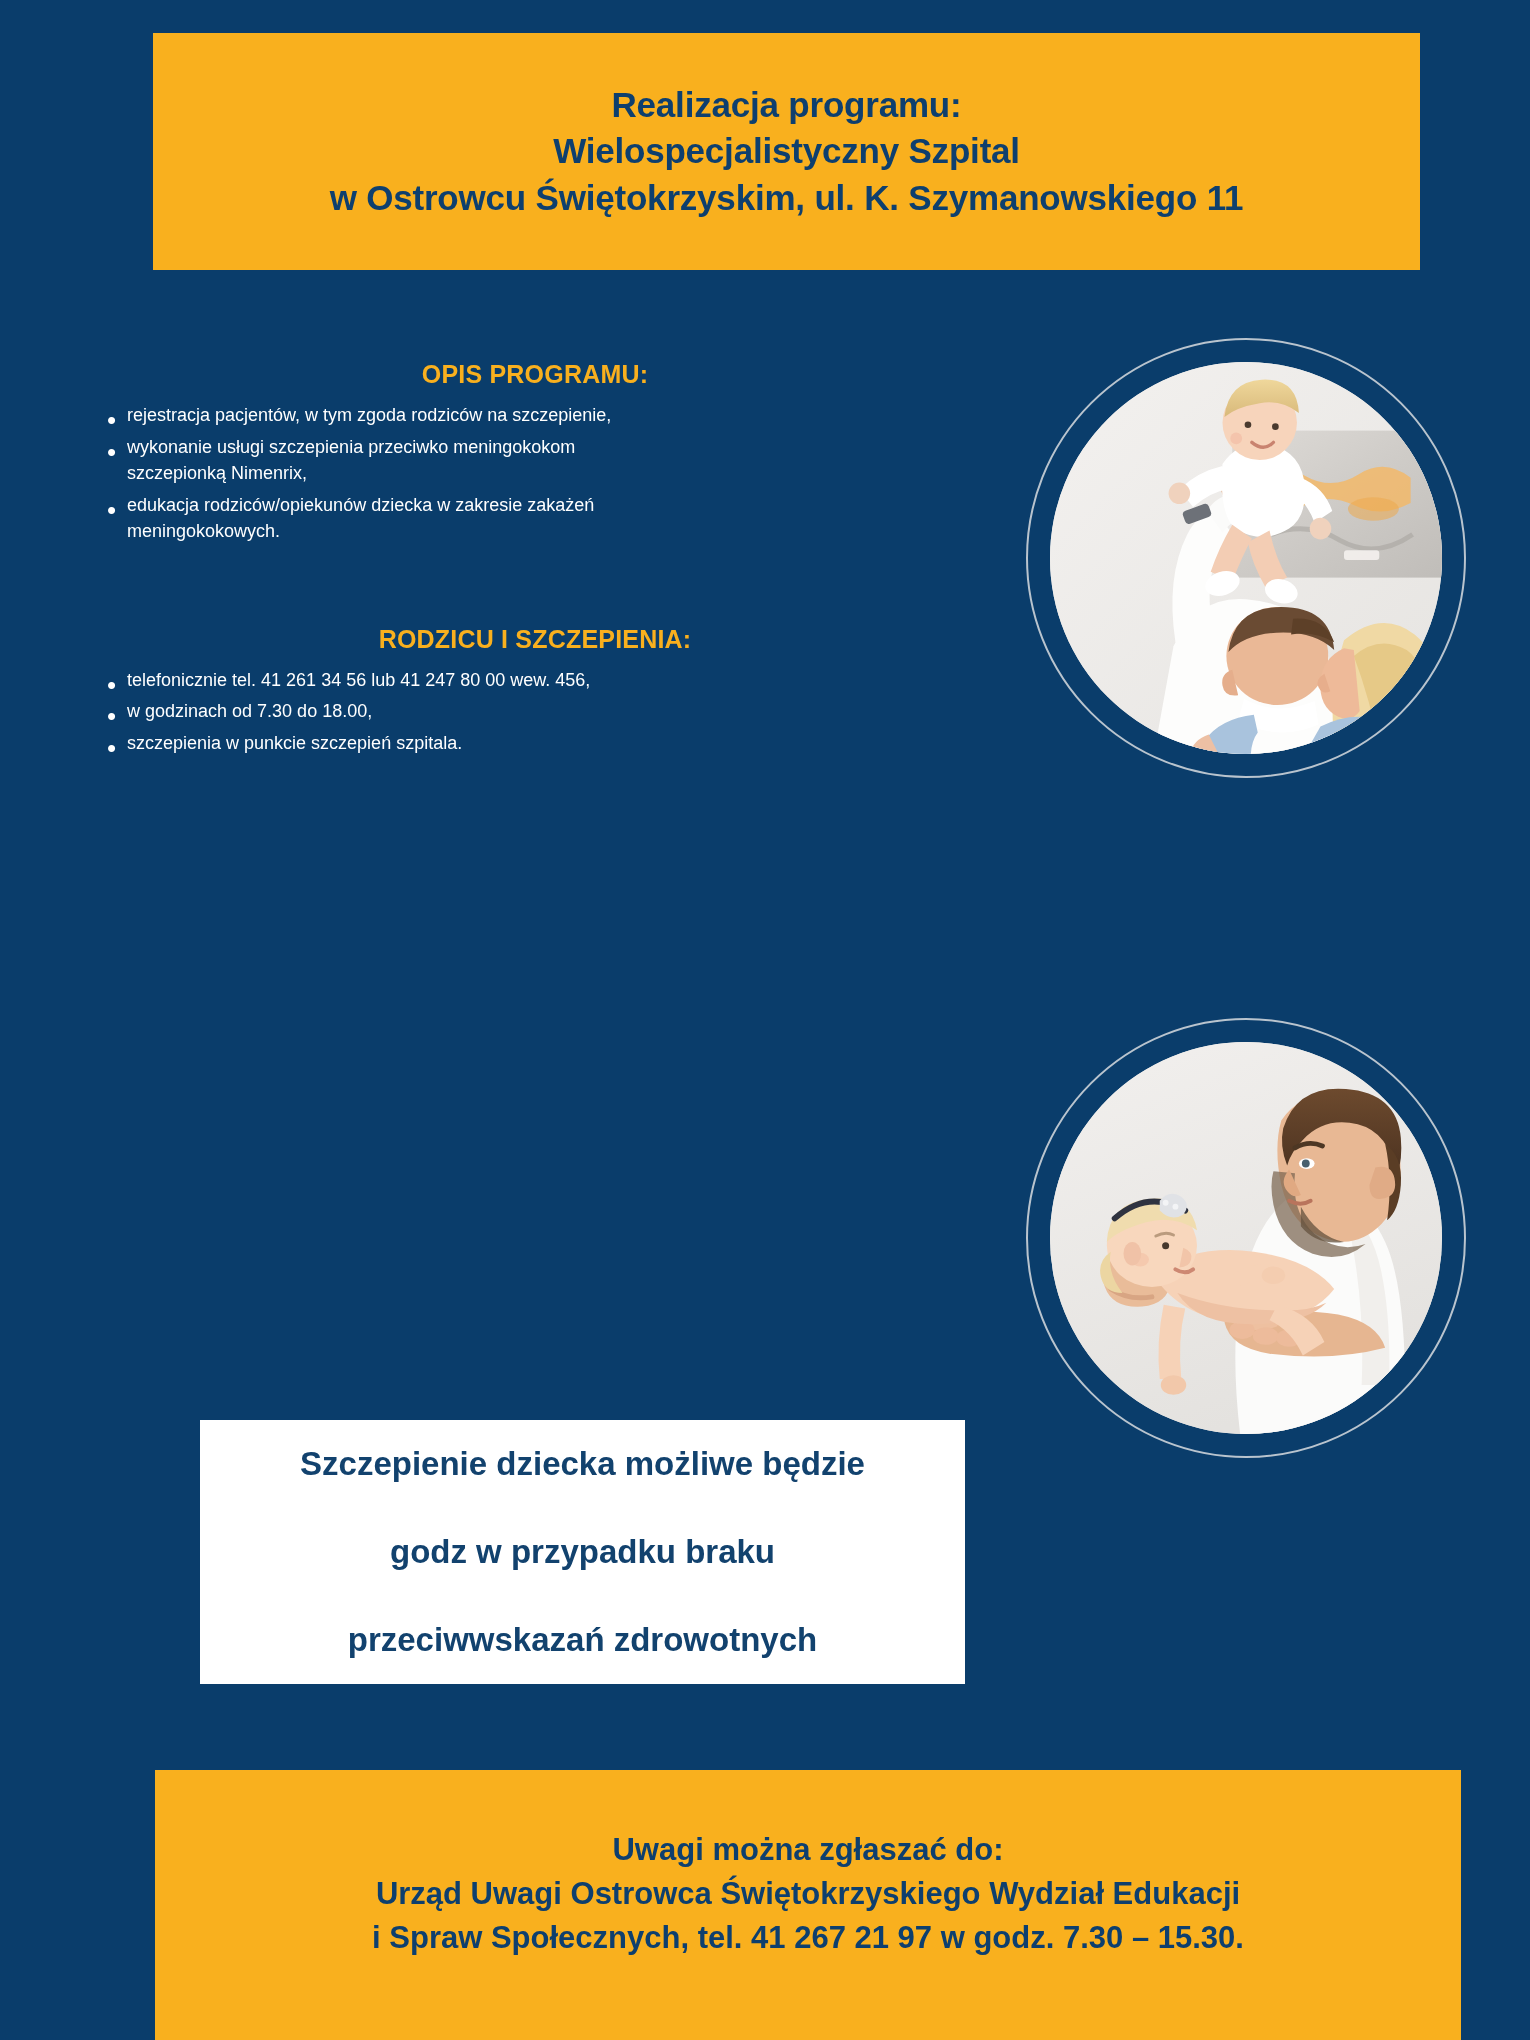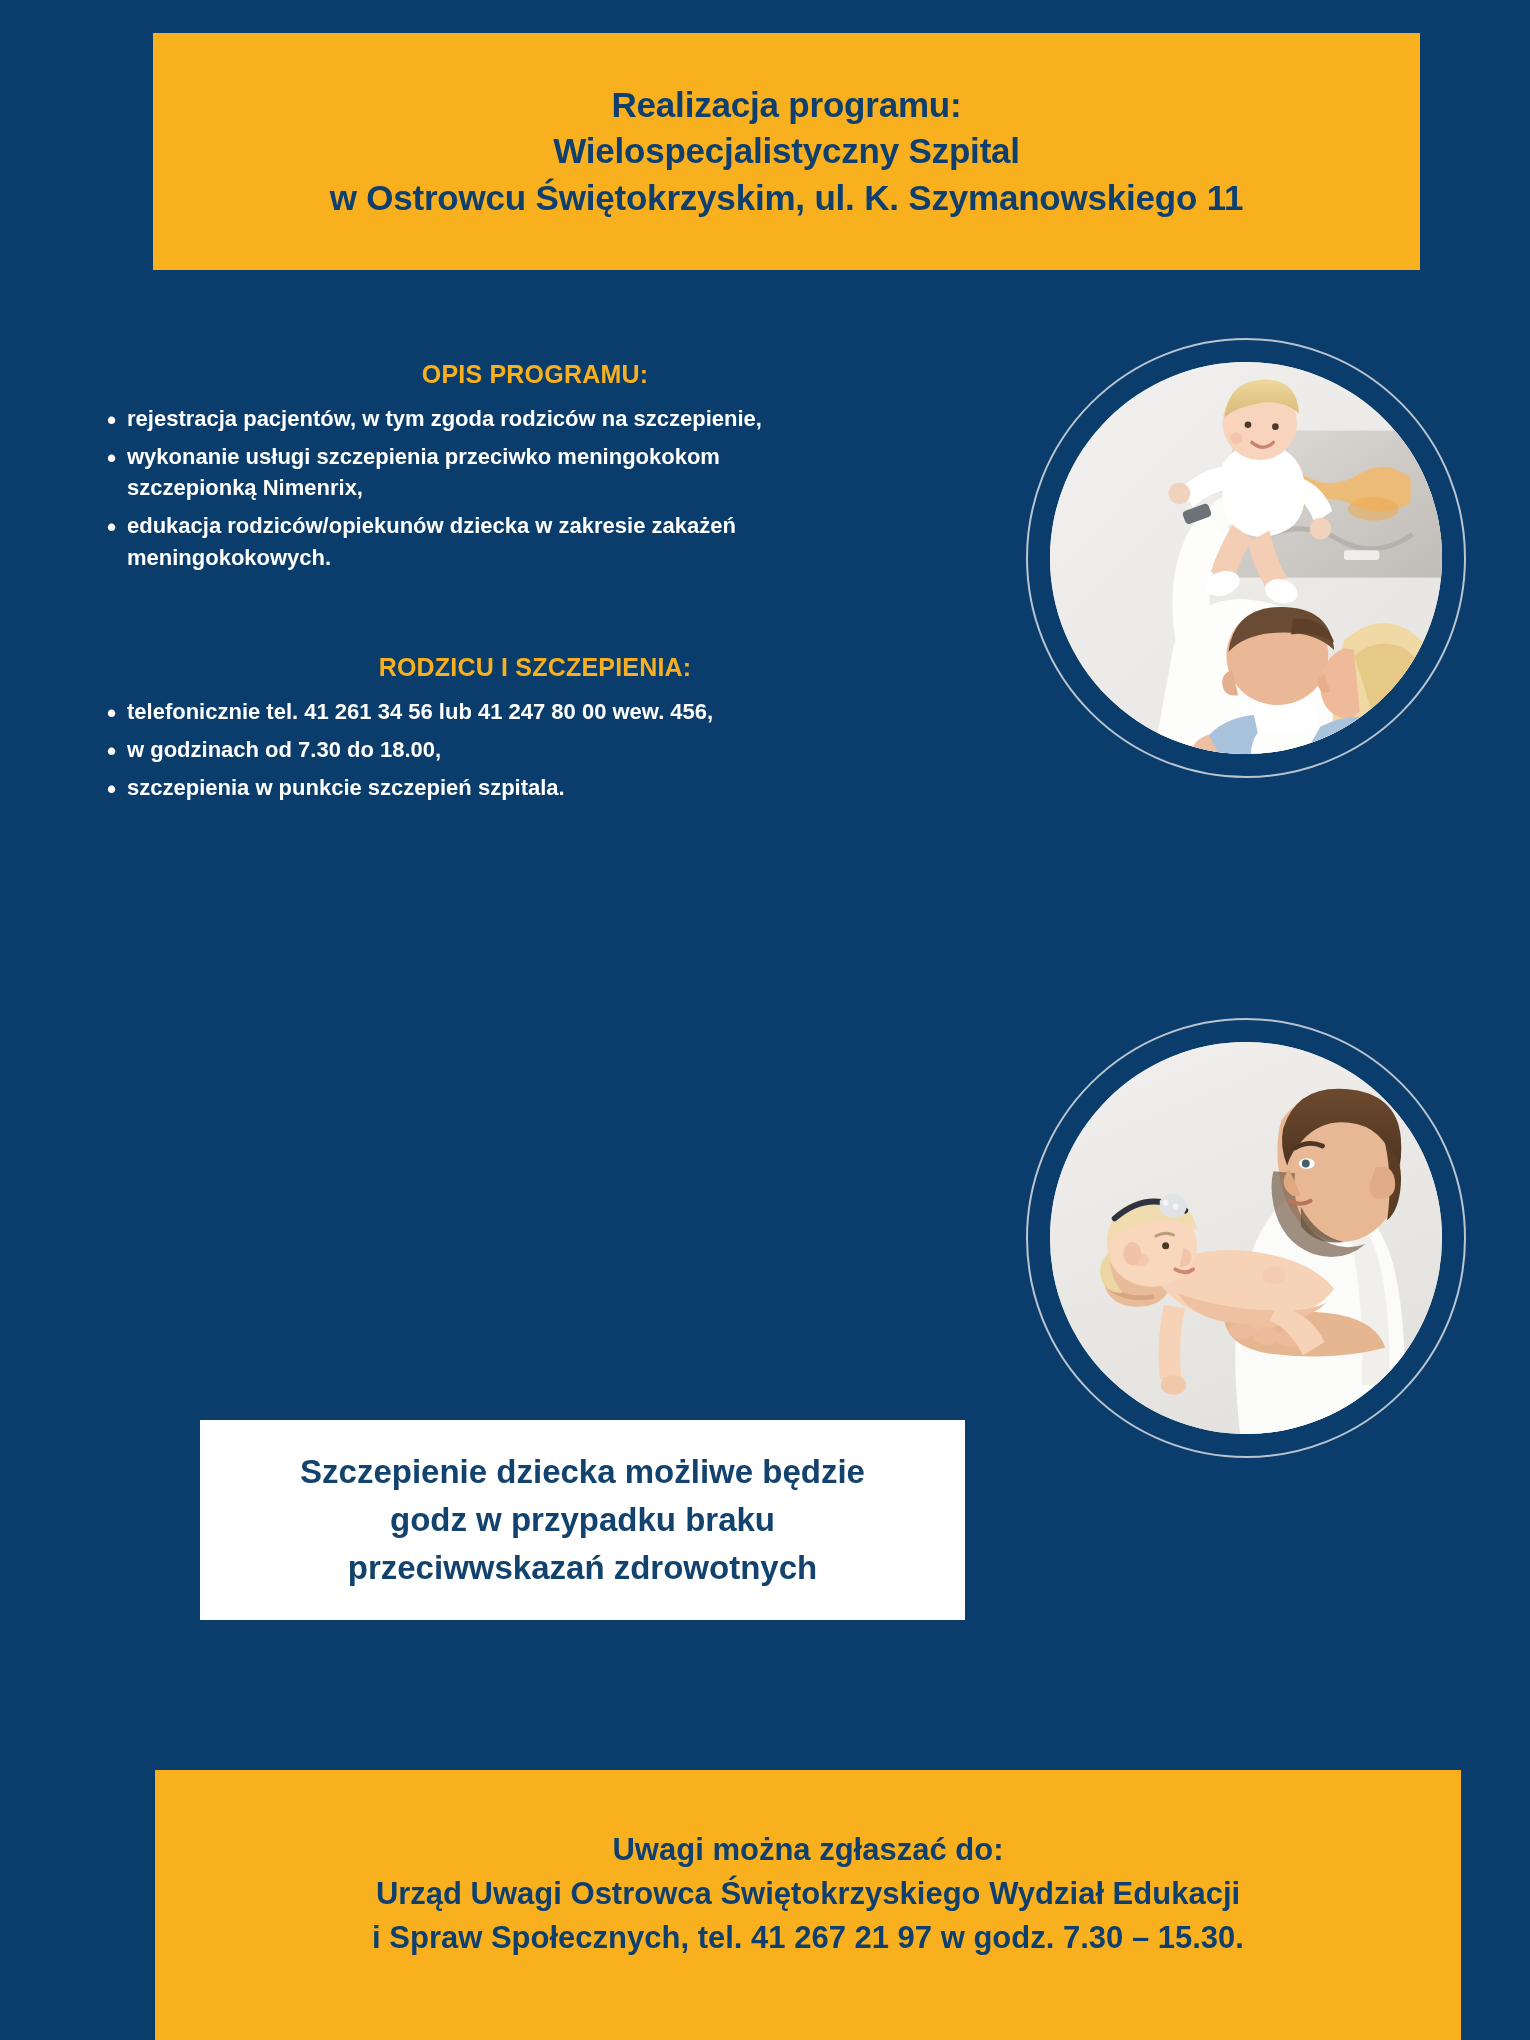--- a/index.html
+++ b/index.html
@@ -42,22 +42,22 @@
     font-weight:bold;
     font-size:25px;
     letter-spacing:0.2px;
     text-align:center;
     margin-bottom:14px;
     padding-right:40px;
   }
   .bullet-list{ list-style:none; }
   .bullet-list li{
     color:#ffffff;
-    font-weight:bold;
-    font-size:22px;
+    font-weight:normal;
+    font-size:18px;
     line-height:1.44;
     padding-left:22px;
     position:relative;
     margin-bottom:6px;
     white-space:pre-line;
   }
   .bullet-list li::before{
     content:"\2022";
     position:absolute;
     left:2px; top:-1px;
@@ -65,24 +65,24 @@
     font-size:26px;
   }
 
   .gap-a{ height:66px; }
   .gap-b{ height:68px; }
 
   
   .callout{
     position:absolute;
     left:200px; top:1420px;
-    width:765px; height:200px;
+    width:765px; height:264px;
     background:#ffffff;
     display:flex; flex-direction:column;
-    align-items:center; justify-content:center;
+    align-items:center; justify-content:center;gap:40px;
   }
   .callout-line{
     color:#12426e;
     font-weight:bold;
     font-size:33px;
     line-height:1.45;
     text-align:center;
     white-space:nowrap;
   }
 

